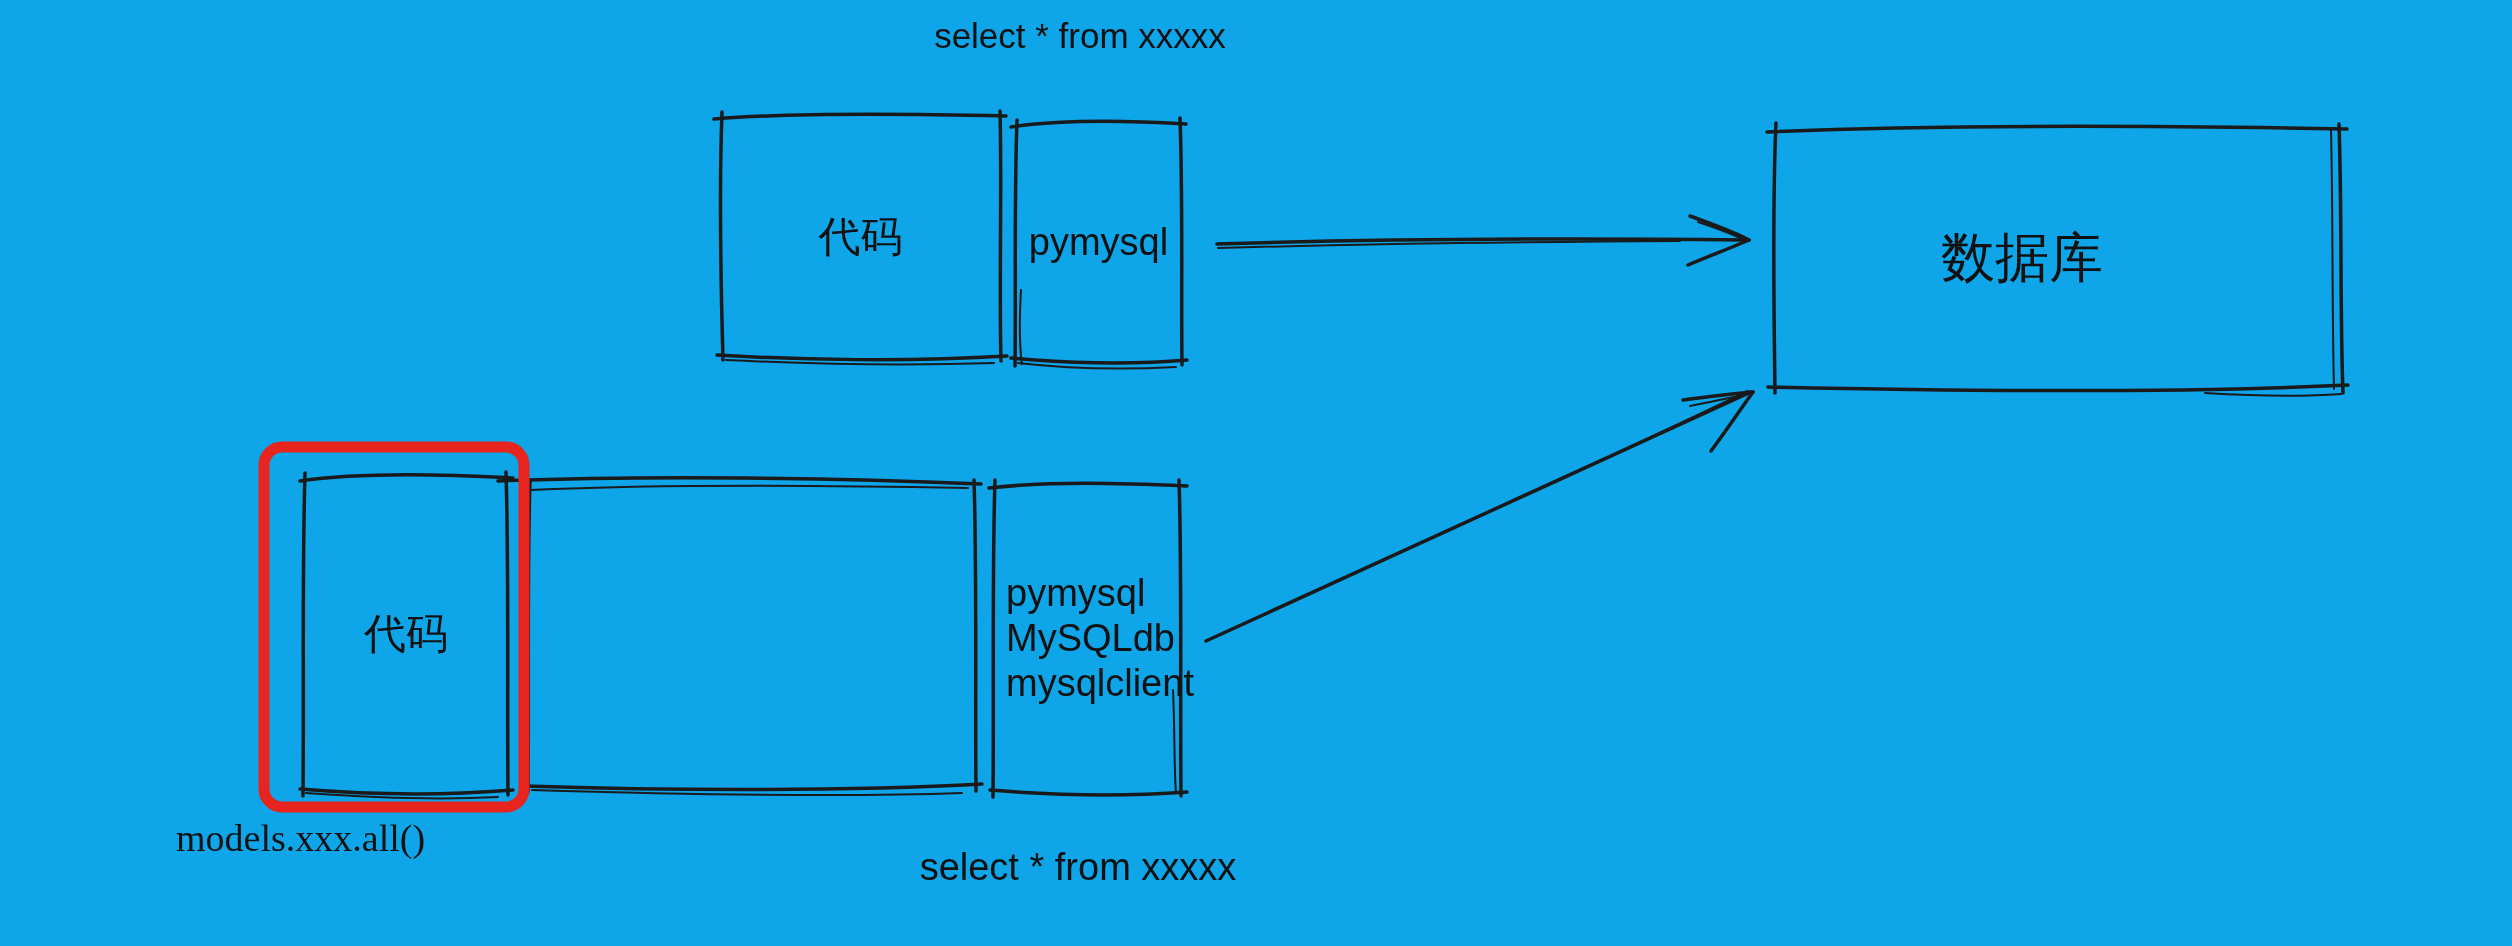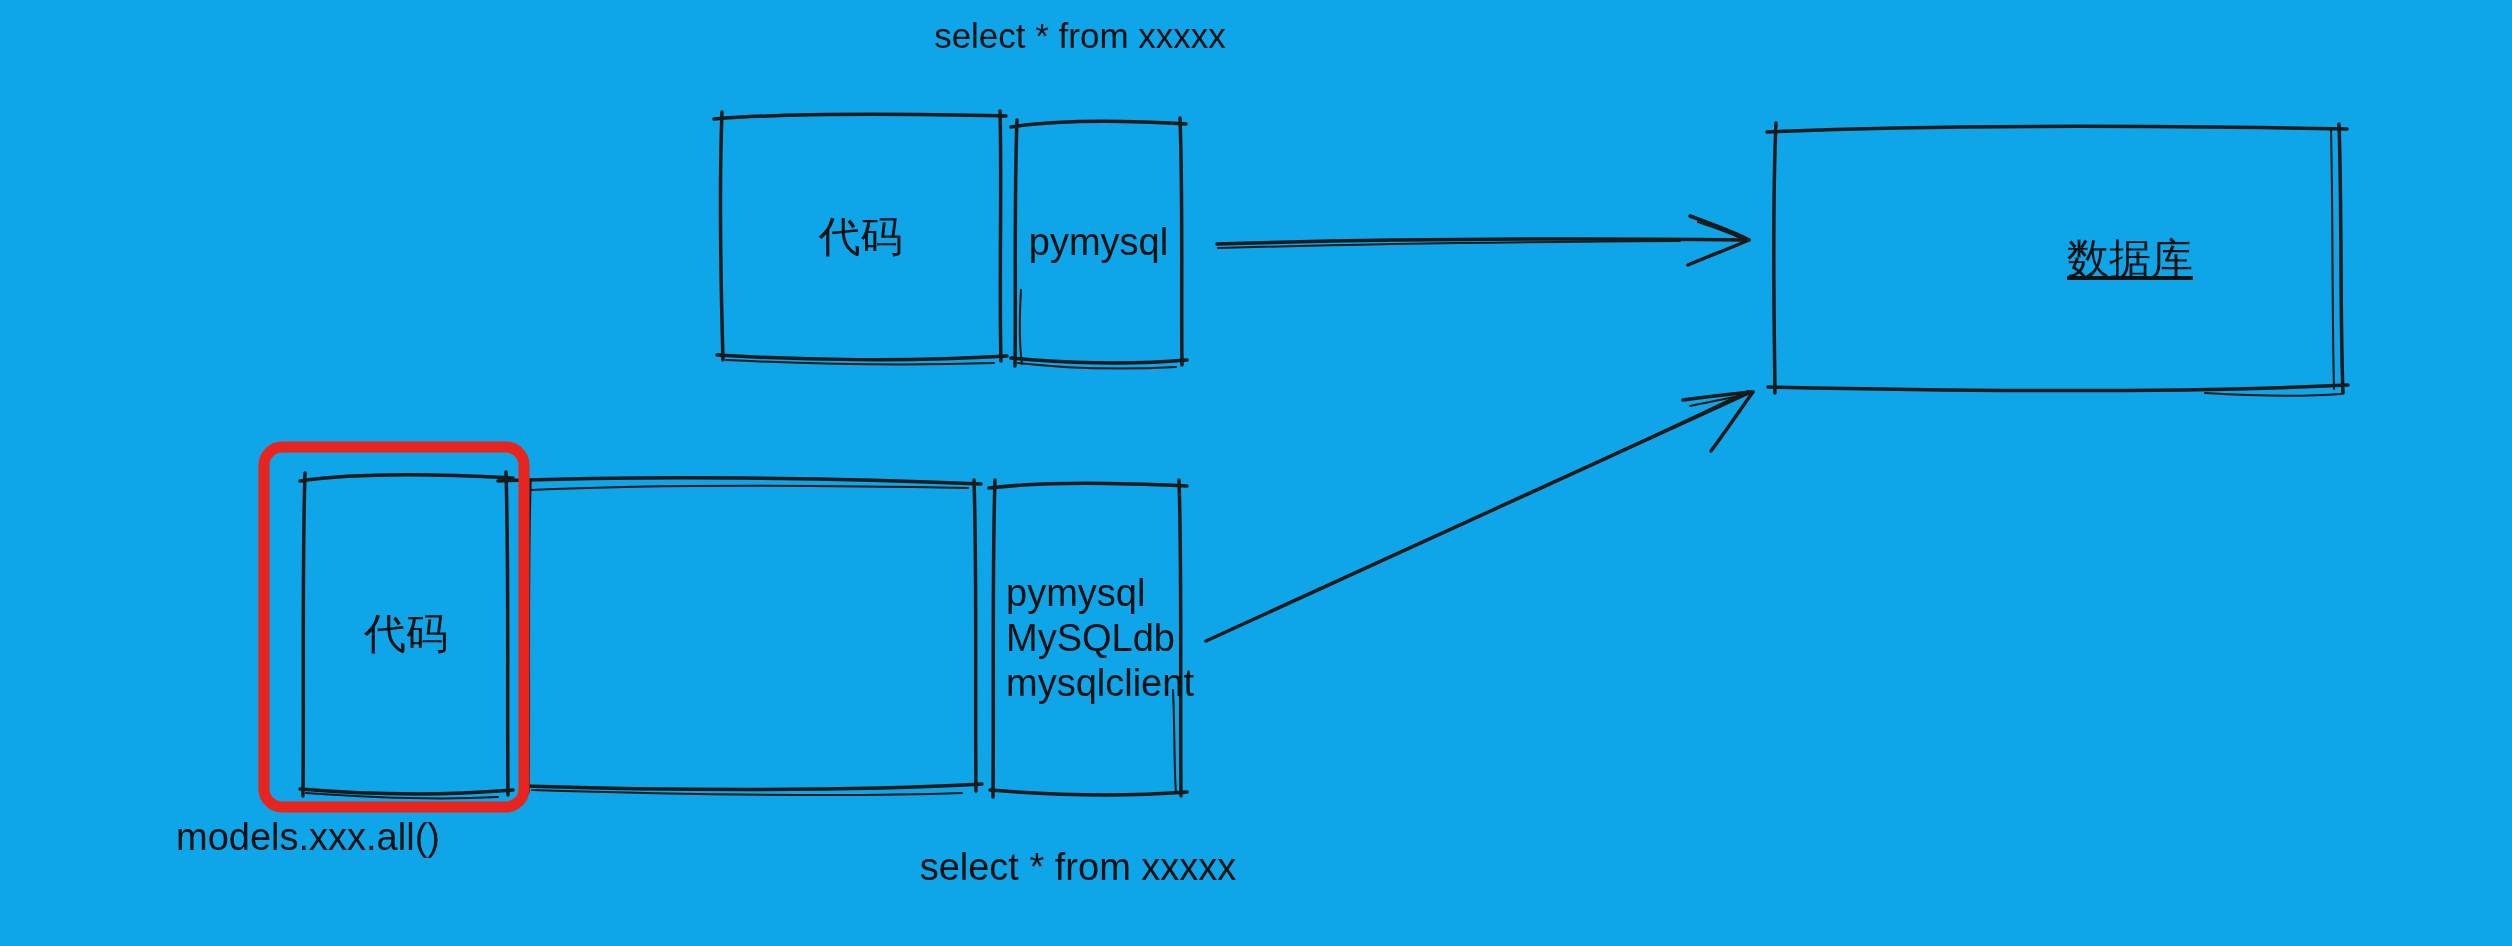--- a/index.html
+++ b/index.html
@@ -25,40 +25,40 @@
   .lbl {
     position: absolute;
     display: flex;
     align-items: center;
     justify-content: center;
     color: #111111;
     white-space: nowrap;
   }
   .lbl-code-top       { left: 719px;  top: 115px; width: 283px; height: 243px; font-size: 42px; }
   .lbl-pymysql-top    { left: 1015px; top: 122px; width: 167px; height: 240px; font-size: 38px; }
-  .lbl-database       { left: 1846px; top: 127px; width: 568px; height: 263px; font-size: 42px; text-decoration: underline; }
+  .lbl-database       { left: 1738px; top: 127px; width: 568px; height: 263px; font-size: 54px; }
   .lbl-code-bottom    { left: 303px;  top: 475px; width: 206px; height: 317px; font-size: 42px; }
   .lbl-orm            { left: 528px;  top: 483px; width: 449px; height: 305px; font-size: 42px; }
   .lbl-drivers {
     left: 1000px; top: 483px; width: 200px; height: 310px;
     font-size: 38px; line-height: 45px;
     flex-direction: column;
     align-items: flex-start;
     justify-content: center;
     padding-left: 6px;
   }
   .lbl-drivers span { display: block; }
   .txt {
     position: absolute;
     color: #111111;
     white-space: nowrap;
   }
   .txt-top-sql    { left: 840px; top: 16px;  width: 480px; text-align: center; font-size: 35px; }
   .txt-bottom-sql { left: 838px; top: 846px; width: 480px; text-align: center; font-size: 38px; }
-  .txt-models     { left: 176px; top: 816px; font-size: 38px; }
+  .txt-models     { left: 176px; top: 816px; font-size: 38px; font-family: Liberation Serif, serif; }
 </style>
 </head>
 <body>
 
 <div class="canvas">
 
   <svg class="sketch-layer" viewBox="0 0 2512 946">
     <g fill="none" stroke-linecap="round" stroke-linejoin="round" stroke="#1a1a1a">
 
       <g>

